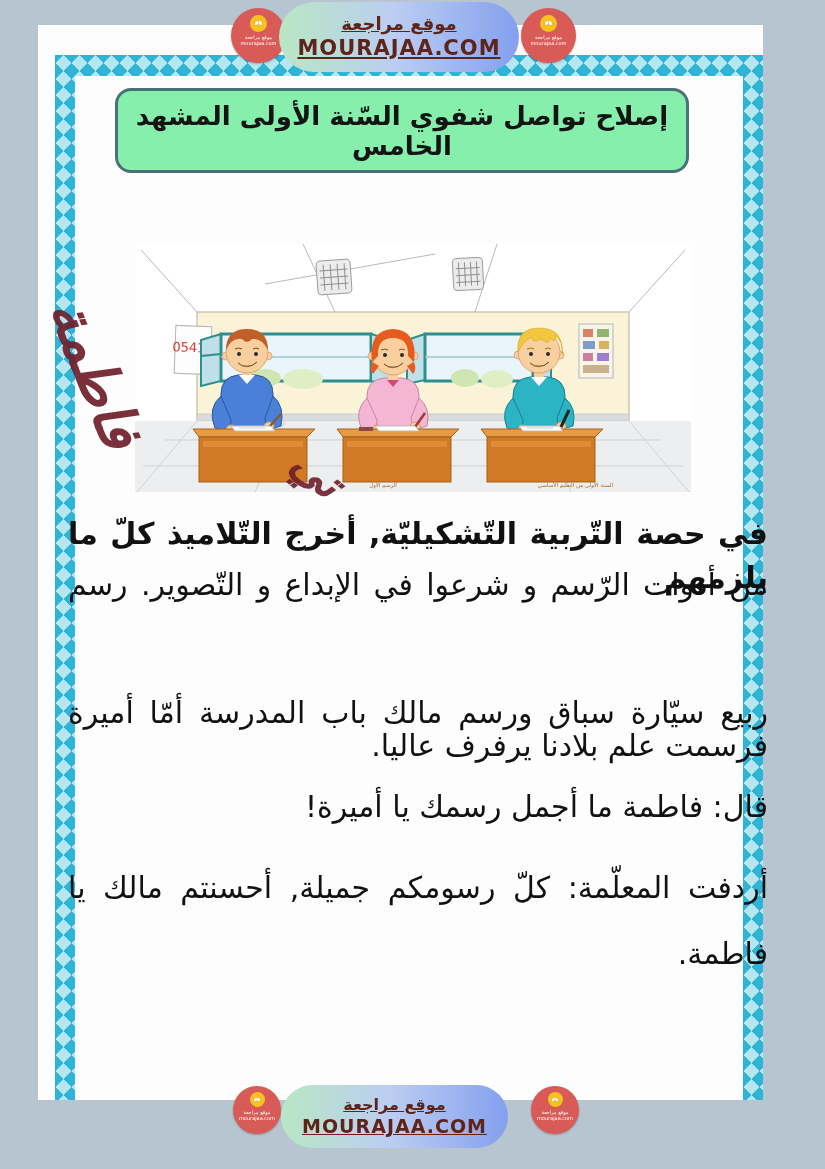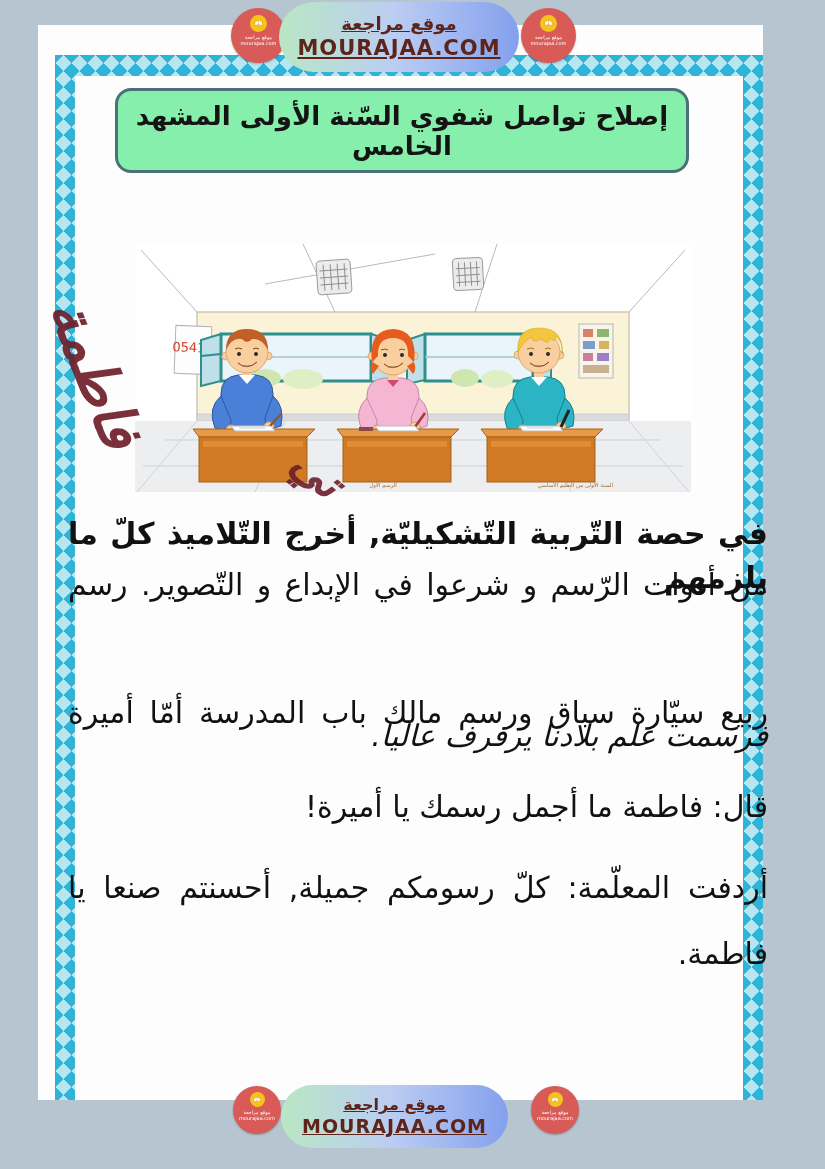--- a/index.html
+++ b/index.html
@@ -269,23 +269,23 @@
     <text x="478" y="243" font-size="5.5" fill="#a66a28" text-anchor="end">السنة الأولى من التعليم الأساسي</text>
   </svg>
 
   <div class="watermark">فاطمة</div>
   <div class="watermark2">تي</div>
 
   <div class="body-text">
     <div class="bline just" style="top:0px;font-weight:bold;">في حصة التّربية التّشكيليّة, أخرج التّلاميذ كلّ ما يلزمهم</div>
     <div class="bline just" style="top:51px;">من أدوات الرّسم و شرعوا في الإبداع و التّصوير. رسم</div>
     <div class="bline just" style="top:132px;margin-top:47px;">ربيع سيّارة سباق ورسم مالك باب المدرسة أمّا أميرة</div>
-    <div class="bline rt" style="top:202px;font-style:italic;">فرسمت علم بلادنا يرفرف عاليا.</div>
+    <div class="bline rt" style="top:212px;">فرسمت علم بلادنا يرفرف عاليا.</div>
     <div class="bline rt" style="top:273px;">قال: فاطمة ما أجمل رسمك يا أميرة!</div>
-    <div class="bline just" style="top:354px;">أردفت المعلّمة: كلّ رسومكم جميلة, أحسنتم صنعا يا</div>
+    <div class="bline just" style="top:354px;">أردفت المعلّمة: كلّ رسومكم جميلة, أحسنتم مالك يا</div>
     <div class="bline rt" style="top:420px;">فاطمة.</div>
   </div>
 
   <div class="logo logo-f" style="left:233px;top:1086px;">
     <div class="ball">
       <svg width="8" height="6" viewBox="0 0 10 7">
           <path d="M1,6 L5,4.5 L9,6 L9,1.5 L5,0 L1,1.5 Z" fill="#fff" stroke="#d98f12" stroke-width="0.5"></path>
           <line x1="5" y1="0" x2="5" y2="4.5" stroke="#d98f12" stroke-width="0.5"></line>
         </svg>
     </div>

